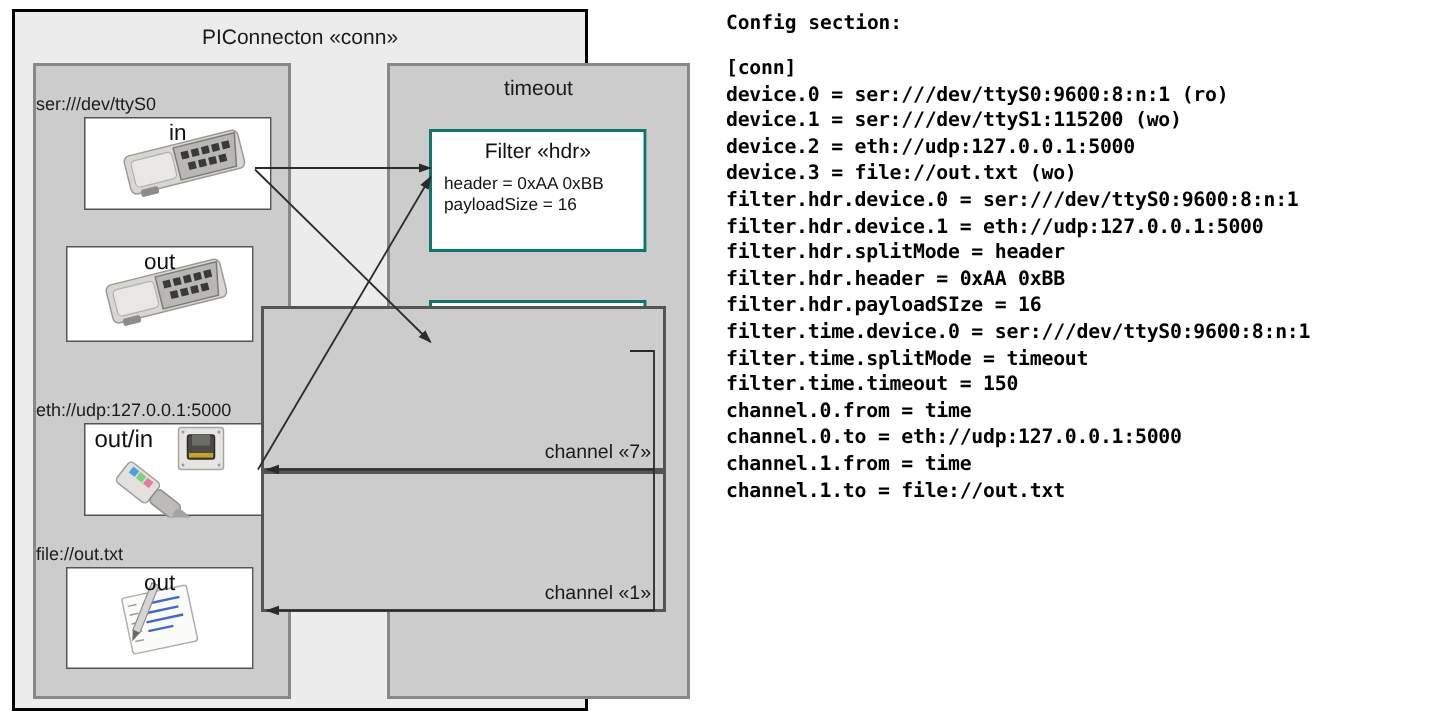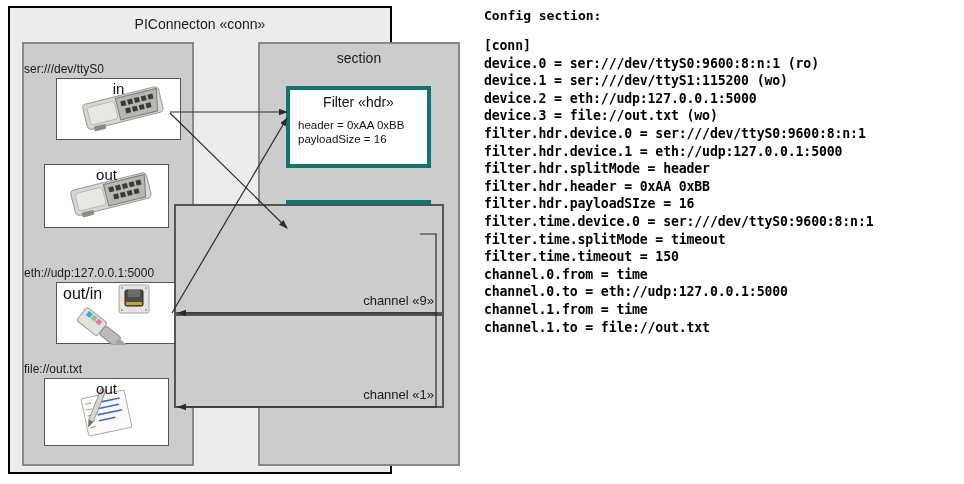--- a/index.html
+++ b/index.html
@@ -46,21 +46,21 @@
   }
   .dev-io{
     position:absolute;left:0;top:1px;width:100%;text-align:center;
     font-size:15px;color:#111;z-index:3;
   }
   .dev-io.left{text-align:left;left:6px;width:auto;top:2px;font-size:16px;}
   .icon-wrap{position:absolute;left:0;top:0;width:100%;height:100%;}
 
   
   .filter-box{
-    position:absolute;background:#fff;border:4px solid #0f766e;
+    position:absolute;background:#fff;border:2px solid #0f766e;
     box-sizing:border-box;
   }
   .filter-title{
     text-align:center;font-size:14px;color:#111;margin-top:4px;
   }
   .filter-attrs{
     margin:8px 0 0 8px;font-size:11.5px;color:#111;line-height:14px;
   }
 
   
@@ -208,40 +208,40 @@
                   <path d="M0 34 L5 34 L2.5 41 Z" fill="#6b6965"></path>
                 </g>
               </g>
             </svg>
           </div>
         </div>
       </div>
     </div>
 
     <div class="panel" id="filters-panel">
-      <div class="panel-title">section</div>
+      <div class="panel-title">timeout</div>
 
       <div class="filter-box" style="left:26px;top:42px;width:145px;height:82px;">
         <div class="filter-title">Filter «hdr»</div>
         <div class="filter-attrs">
           <div>header = 0xAA 0xBB</div>
           <div>payloadSize = 16</div>
         </div>
       </div>
 
       <div class="filter-box" style="left:26px;top:156px;width:145px;height:78px;">
         <div class="filter-title">Filter «time»</div>
         <div class="filter-attrs">
           <div>timeout = 150 ms</div>
         </div>
       </div>
     </div>
 
     <div class="channel-box" style="left:164px;top:196px;width:270px;height:110px;">
-      <div class="channel-label">channel «9»</div>
+      <div class="channel-label">channel «7»</div>
     </div>
 
     <div class="channel-box" style="left:164px;top:306px;width:270px;height:94px;">
       <div class="channel-label">channel «1»</div>
     </div>
   </div>
 
   <svg class="overlay">
     <defs>
       <marker id="ah" markerWidth="9" markerHeight="9" refX="8" refY="3.2" orient="auto" markerUnits="userSpaceOnUse">

